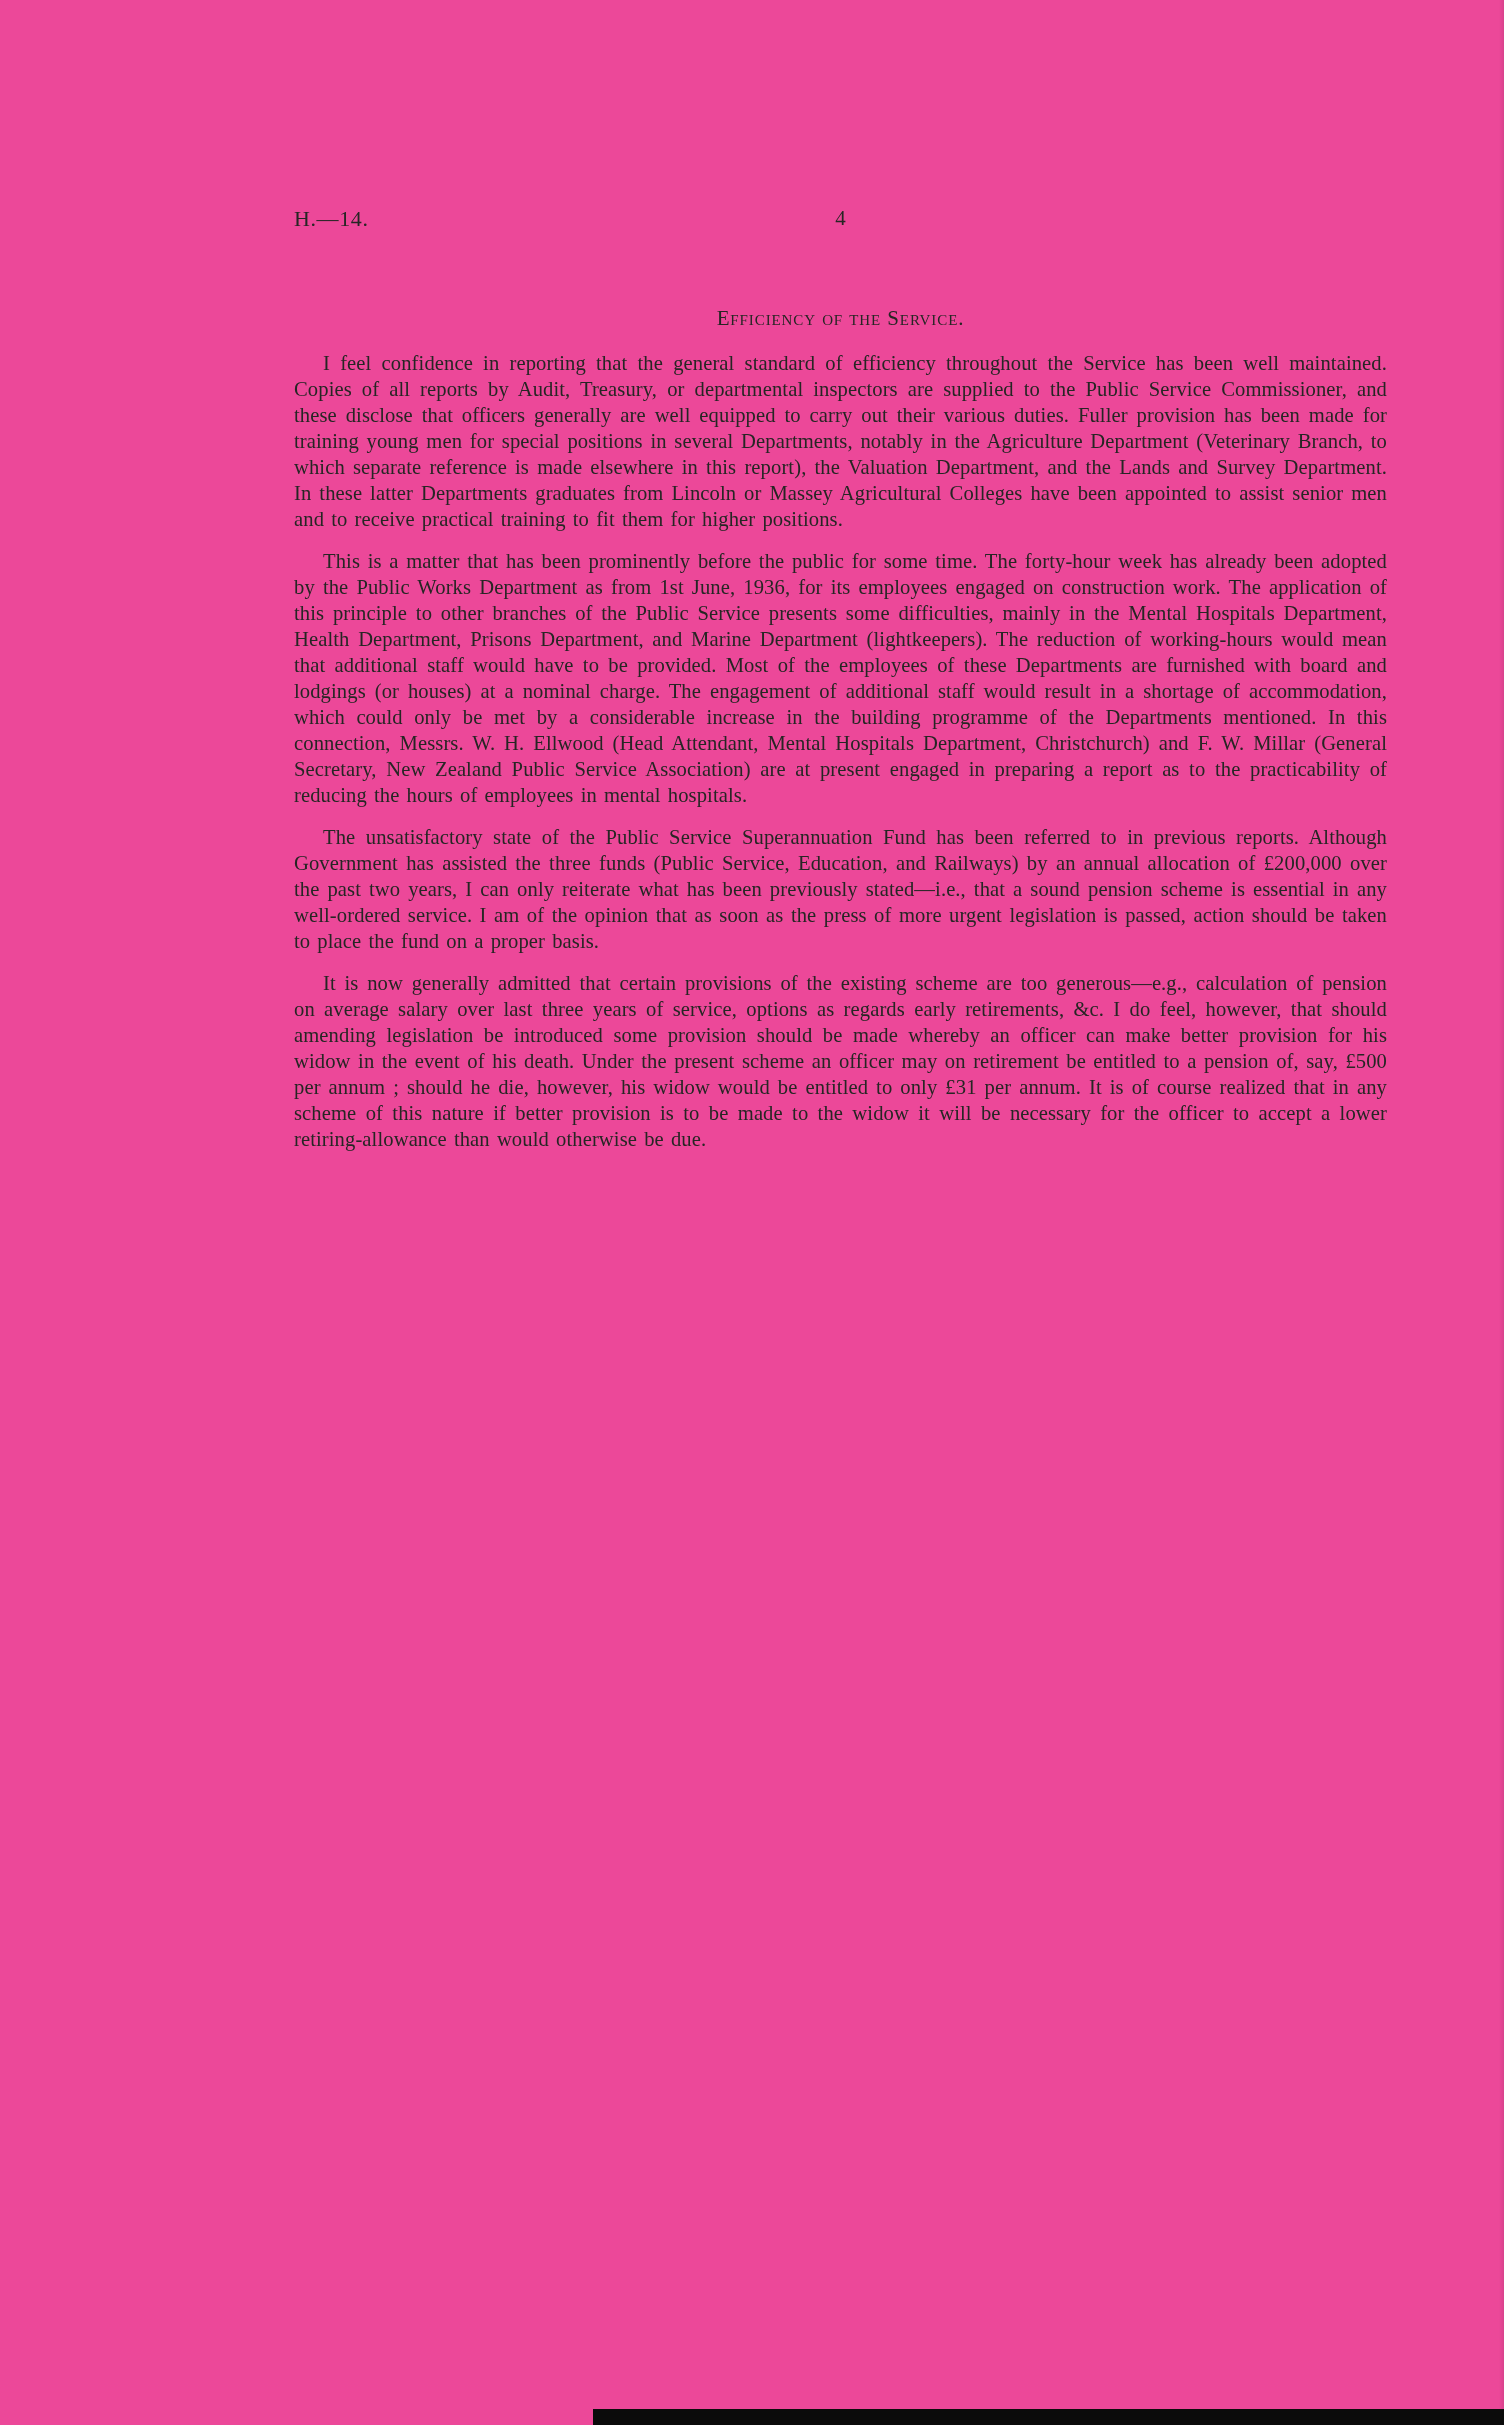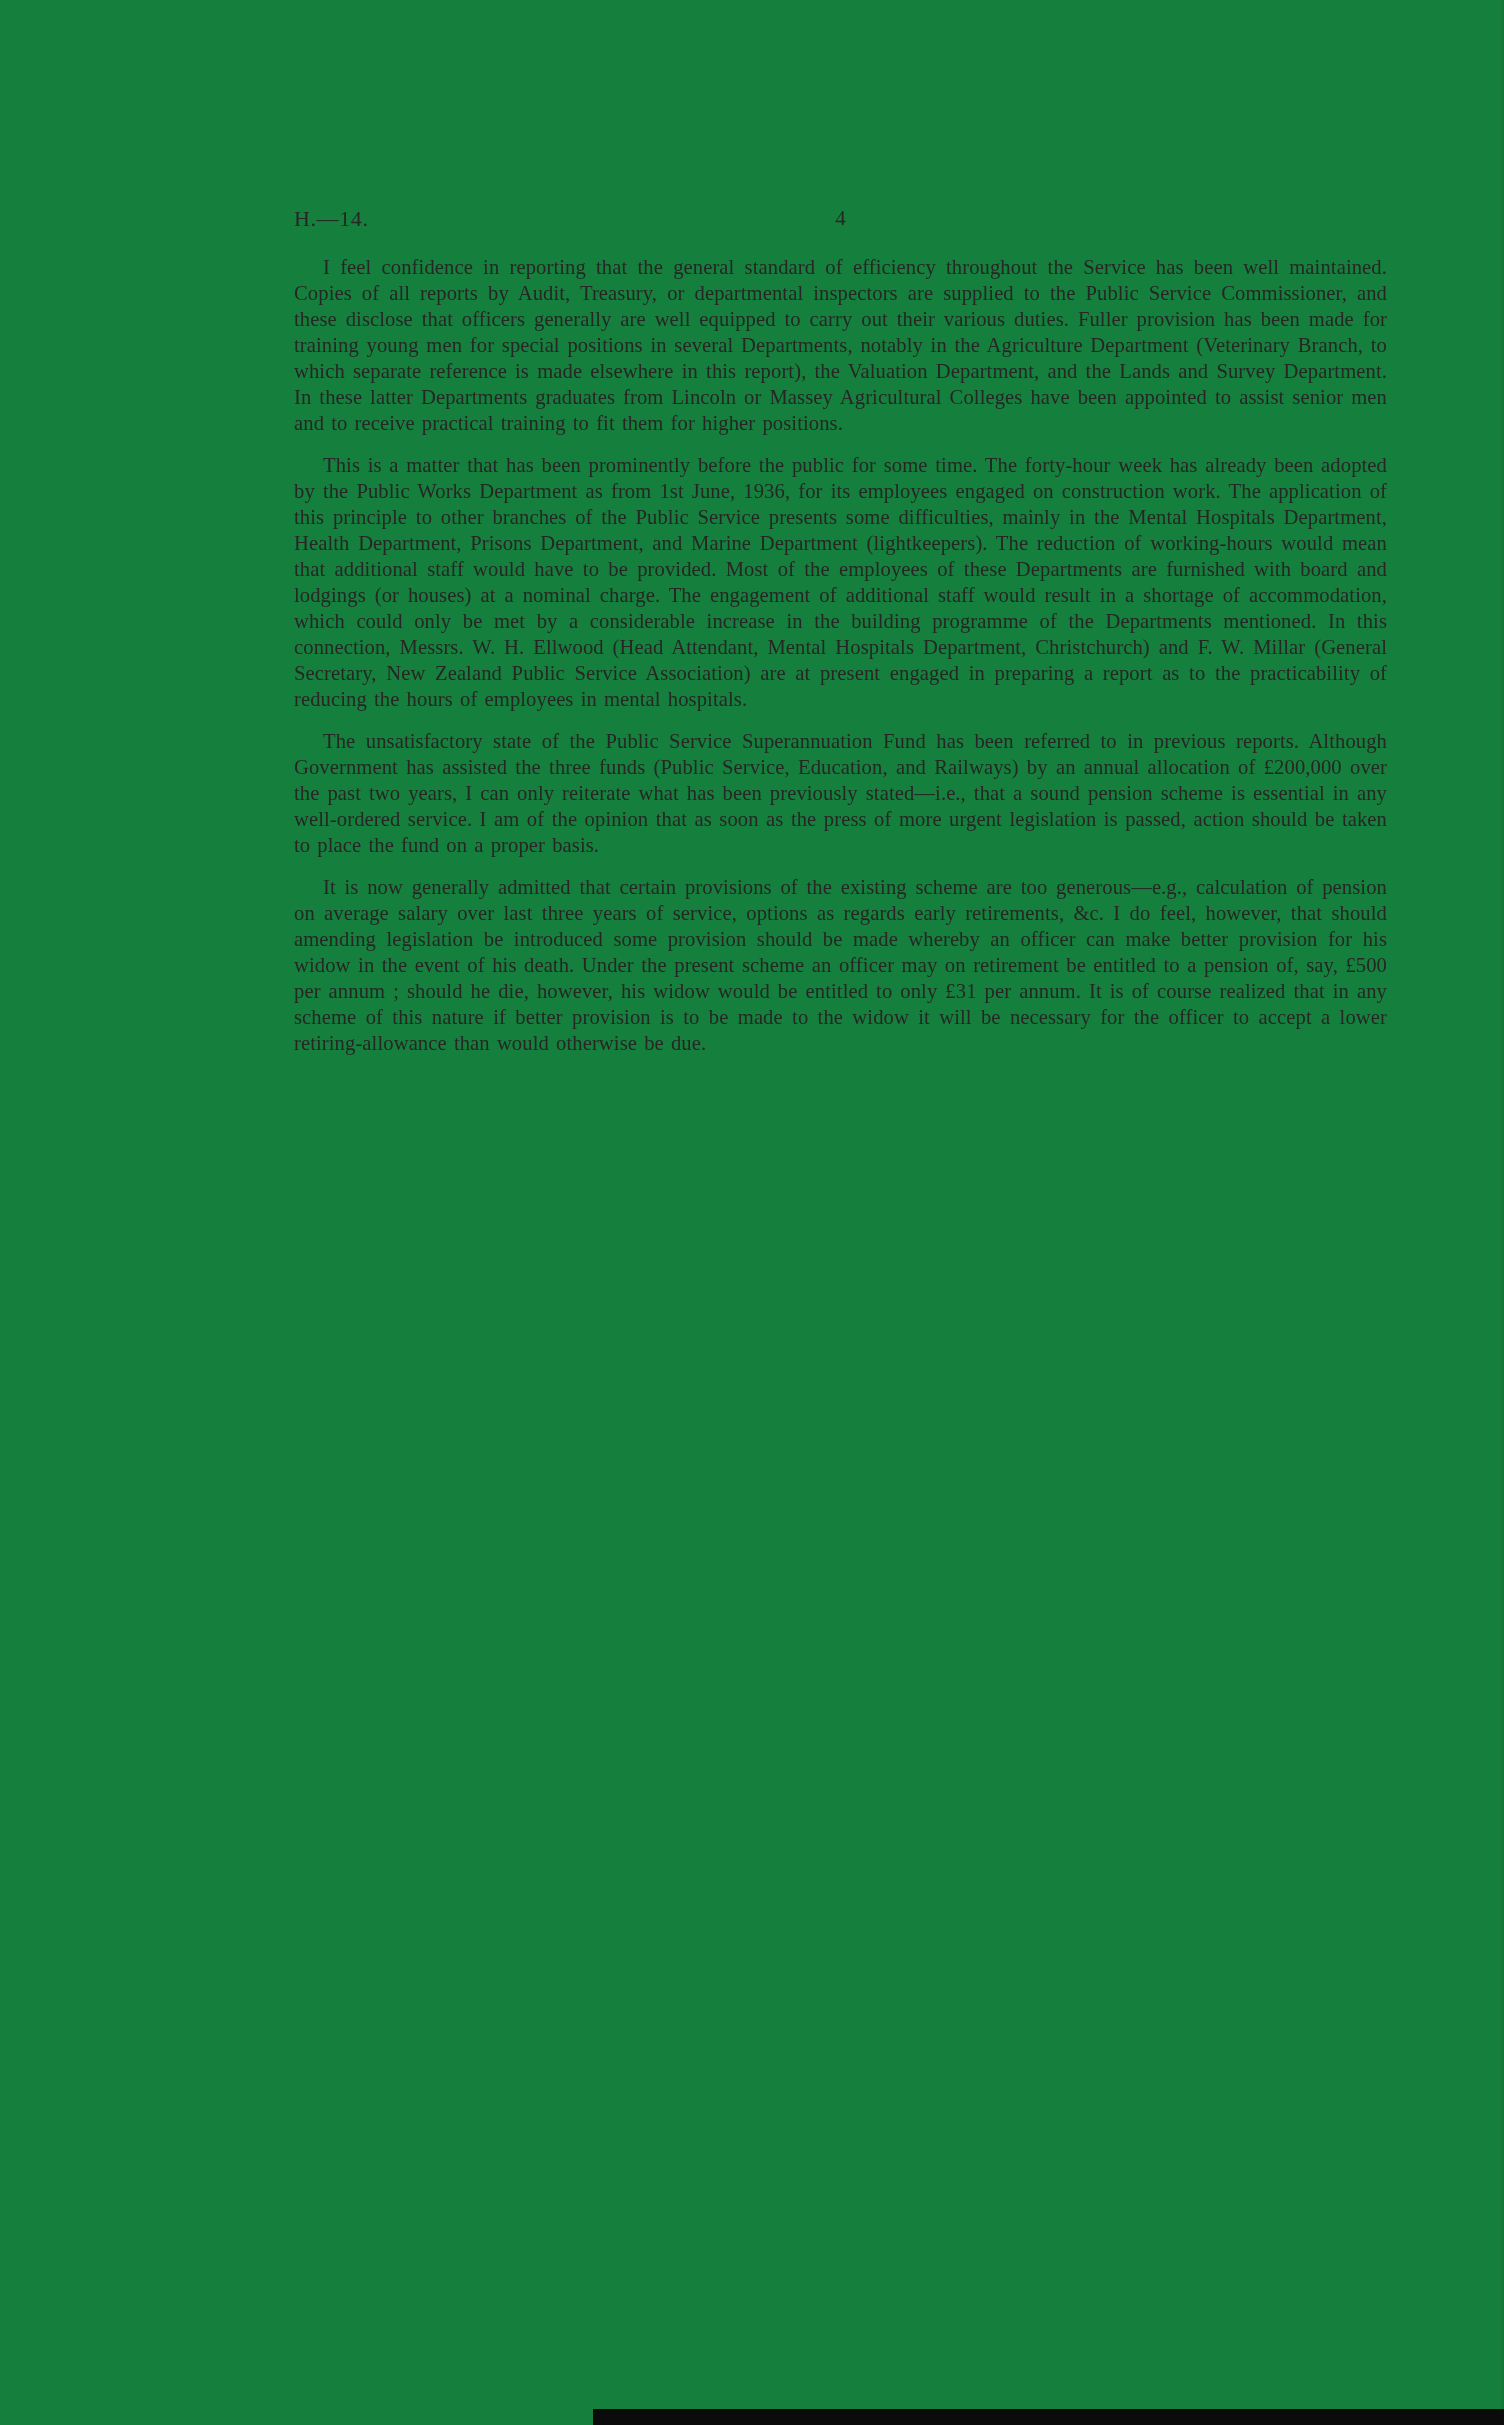--- a/index.html
+++ b/index.html
@@ -5,21 +5,21 @@
   html, body {
     margin: 0;
     padding: 0;
     background: #e8e8e4;
   }
   .page {
     position: relative;
     width: 1505px;
     height: 2426px;
     margin: 0 auto;
-    background: #15803d;
+    background: #ec4899;
     color: #262624;
     font-family: "Liberation Serif", "DejaVu Serif", serif;
     overflow: hidden;
   }
   .page::after {
     
     content: "";
     position: absolute;
     top: 0; right: 0;
     width: 6.3px; height: 100%;
@@ -89,20 +89,21 @@
 <div class="page">
 
   <div class="text-block">
 
     <div class="running-head">
       <span class="report-code">H.—14.</span>
       <span class="page-number">4</span>
     </div>
 
 
+    <h2 class="section-heading">Efficiency of the Service.</h2>
     <p class="para">I feel confidence in reporting that the general standard of efficiency throughout the Service has been well maintained.  Copies of all reports by Audit, Treasury, or departmental inspectors are supplied to the Public Service Commissioner, and these disclose that officers generally are well equipped to carry out their various duties.  Fuller provision has been made for training young men for special positions in several Departments, notably in the Agriculture Department (Veterinary Branch, to which separate reference is made elsewhere in this report), the Valuation Department, and the Lands and Survey Department.  In these latter Departments graduates from Lincoln or Massey Agricultural Colleges have been appointed to assist senior men and to receive practical training to fit them for higher positions.</p>
 
     <p class="para">This is a matter that has been prominently before the public for some time. The forty-hour week has already been adopted by the Public Works Department as from 1st June, 1936, for its employees engaged on construction work.  The application of this principle to other branches of the Public Service presents some difficulties, mainly in the Mental Hospitals Department, Health Department, Prisons Department, and Marine Department (lightkeepers).  The reduction of working-hours would mean that additional staff would have to be provided.  Most of the employees of these Departments are furnished with board and lodgings (or houses) at a nominal charge.  The engagement of additional staff would result in a shortage of accommodation, which could only be met by a considerable increase in the building programme of the Departments mentioned.  In this connection, Messrs. W. H. Ellwood (Head Attendant, Mental Hospitals Department, Christchurch) and F. W. Millar (General Secretary, New Zealand Public Service Association) are at present engaged in preparing a report as to the practicability of reducing the hours of employees in mental hospitals.</p>
 
     <p class="para">The unsatisfactory state of the Public Service Superannuation Fund has been referred to in previous reports.  Although Government has assisted the three funds (Public Service, Education, and Railways) by an annual allocation of £200,000 over the past two years, I can only reiterate what has been previously stated—i.e., that a sound pension scheme is essential in any well-ordered service.  I am of the opinion that as soon as the press of more urgent legislation is passed, action should be taken to place the fund on a proper basis.</p>
     <p class="para">It is now generally admitted that certain provisions of the existing scheme are too generous—e.g., calculation of pension on average salary over last three years of service, options as regards early retirements, &amp;c.  I do feel, however, that should amending legislation be introduced some provision should be made whereby an officer can make better provision for his widow in the event of his death.  Under the present scheme an officer may on retirement be entitled to a pension of, say, £500 per annum ;  should he die, however, his widow would be entitled to only £31 per annum.  It is of course realized that in any scheme of this nature if better provision is to be made to the widow it will be necessary for the officer to accept a lower retiring-allowance than would otherwise be due.</p>
 
   </div>
 
   <div class="scan-bar"></div>

